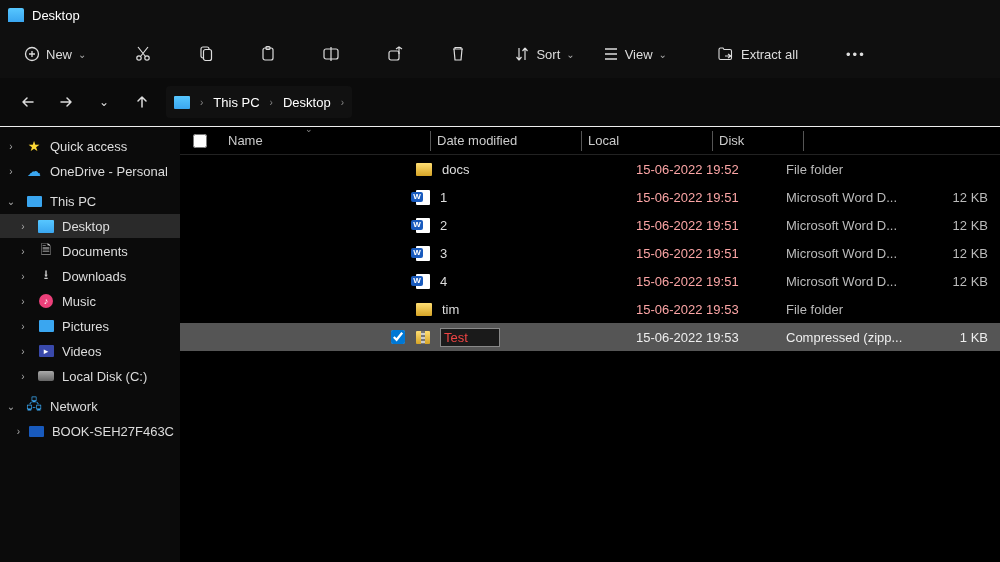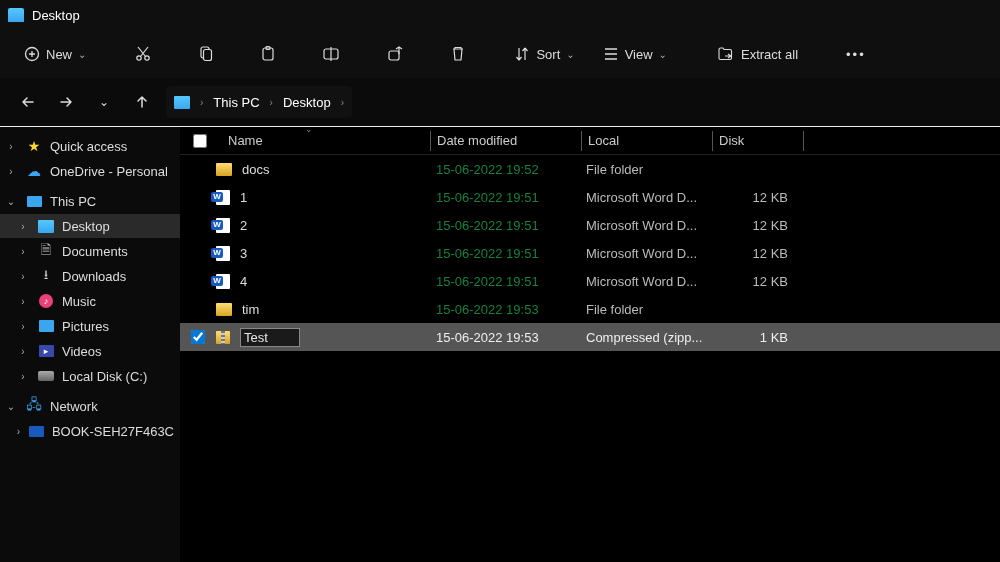--- a/index.html
+++ b/index.html
@@ -130,35 +130,36 @@
 .cell-date { width: 150px; padding-left: 6px; }
 .cell-type { width: 130px; padding-left: 6px; }
 .cell-size { width: 90px; padding-left: 6px; text-align: left; }
 .colsep { border-left: 1px solid #555; height: 20px; }
 .cell-check { width: 20px; display: flex; justify-content: center; }
 .row {
   display: flex;
   align-items: center;
   height: 28px;
   color: #ddd;
+  justify-content: flex-end;
 }
 .row.selected-row {
   background: #555; color: #fff;
 }
 .rn { display: flex; align-items: center; gap: 10px; width: 250px; padding-left: 10px; }
 .rn .chk { width: 16px; display: flex; justify-content: center; }
-.row .rd { width: 150px; padding-left: 6px; color: #15803d; }
+.row .rd { width: 150px; padding-left: 6px; color: #fca5a5; }
 .row .rt { width: 130px; padding-left: 6px; color: #bbb; overflow: hidden; text-overflow: ellipsis; white-space: nowrap; }
 .row .rs { width: 90px; padding-right: 12px; text-align: right; color: #bbb; }
 .row.selected-row .rd, .row.selected-row .rt, .row.selected-row .rs { color: #eee; }
 .rename-input {
   width: 60px;
   background: #1a1a1a;
   border: 1px solid #888;
-  color: #e5e5e5;
+  color: #ef4444;
   font-size: 13px;
   font-family: inherit;
   padding: 1px 3px;
 }
 input[type=checkbox] {
   width: 14px; height: 14px;
   accent-color: #0078d4;
 }
 .dropdown-caret {
   position: absolute;

